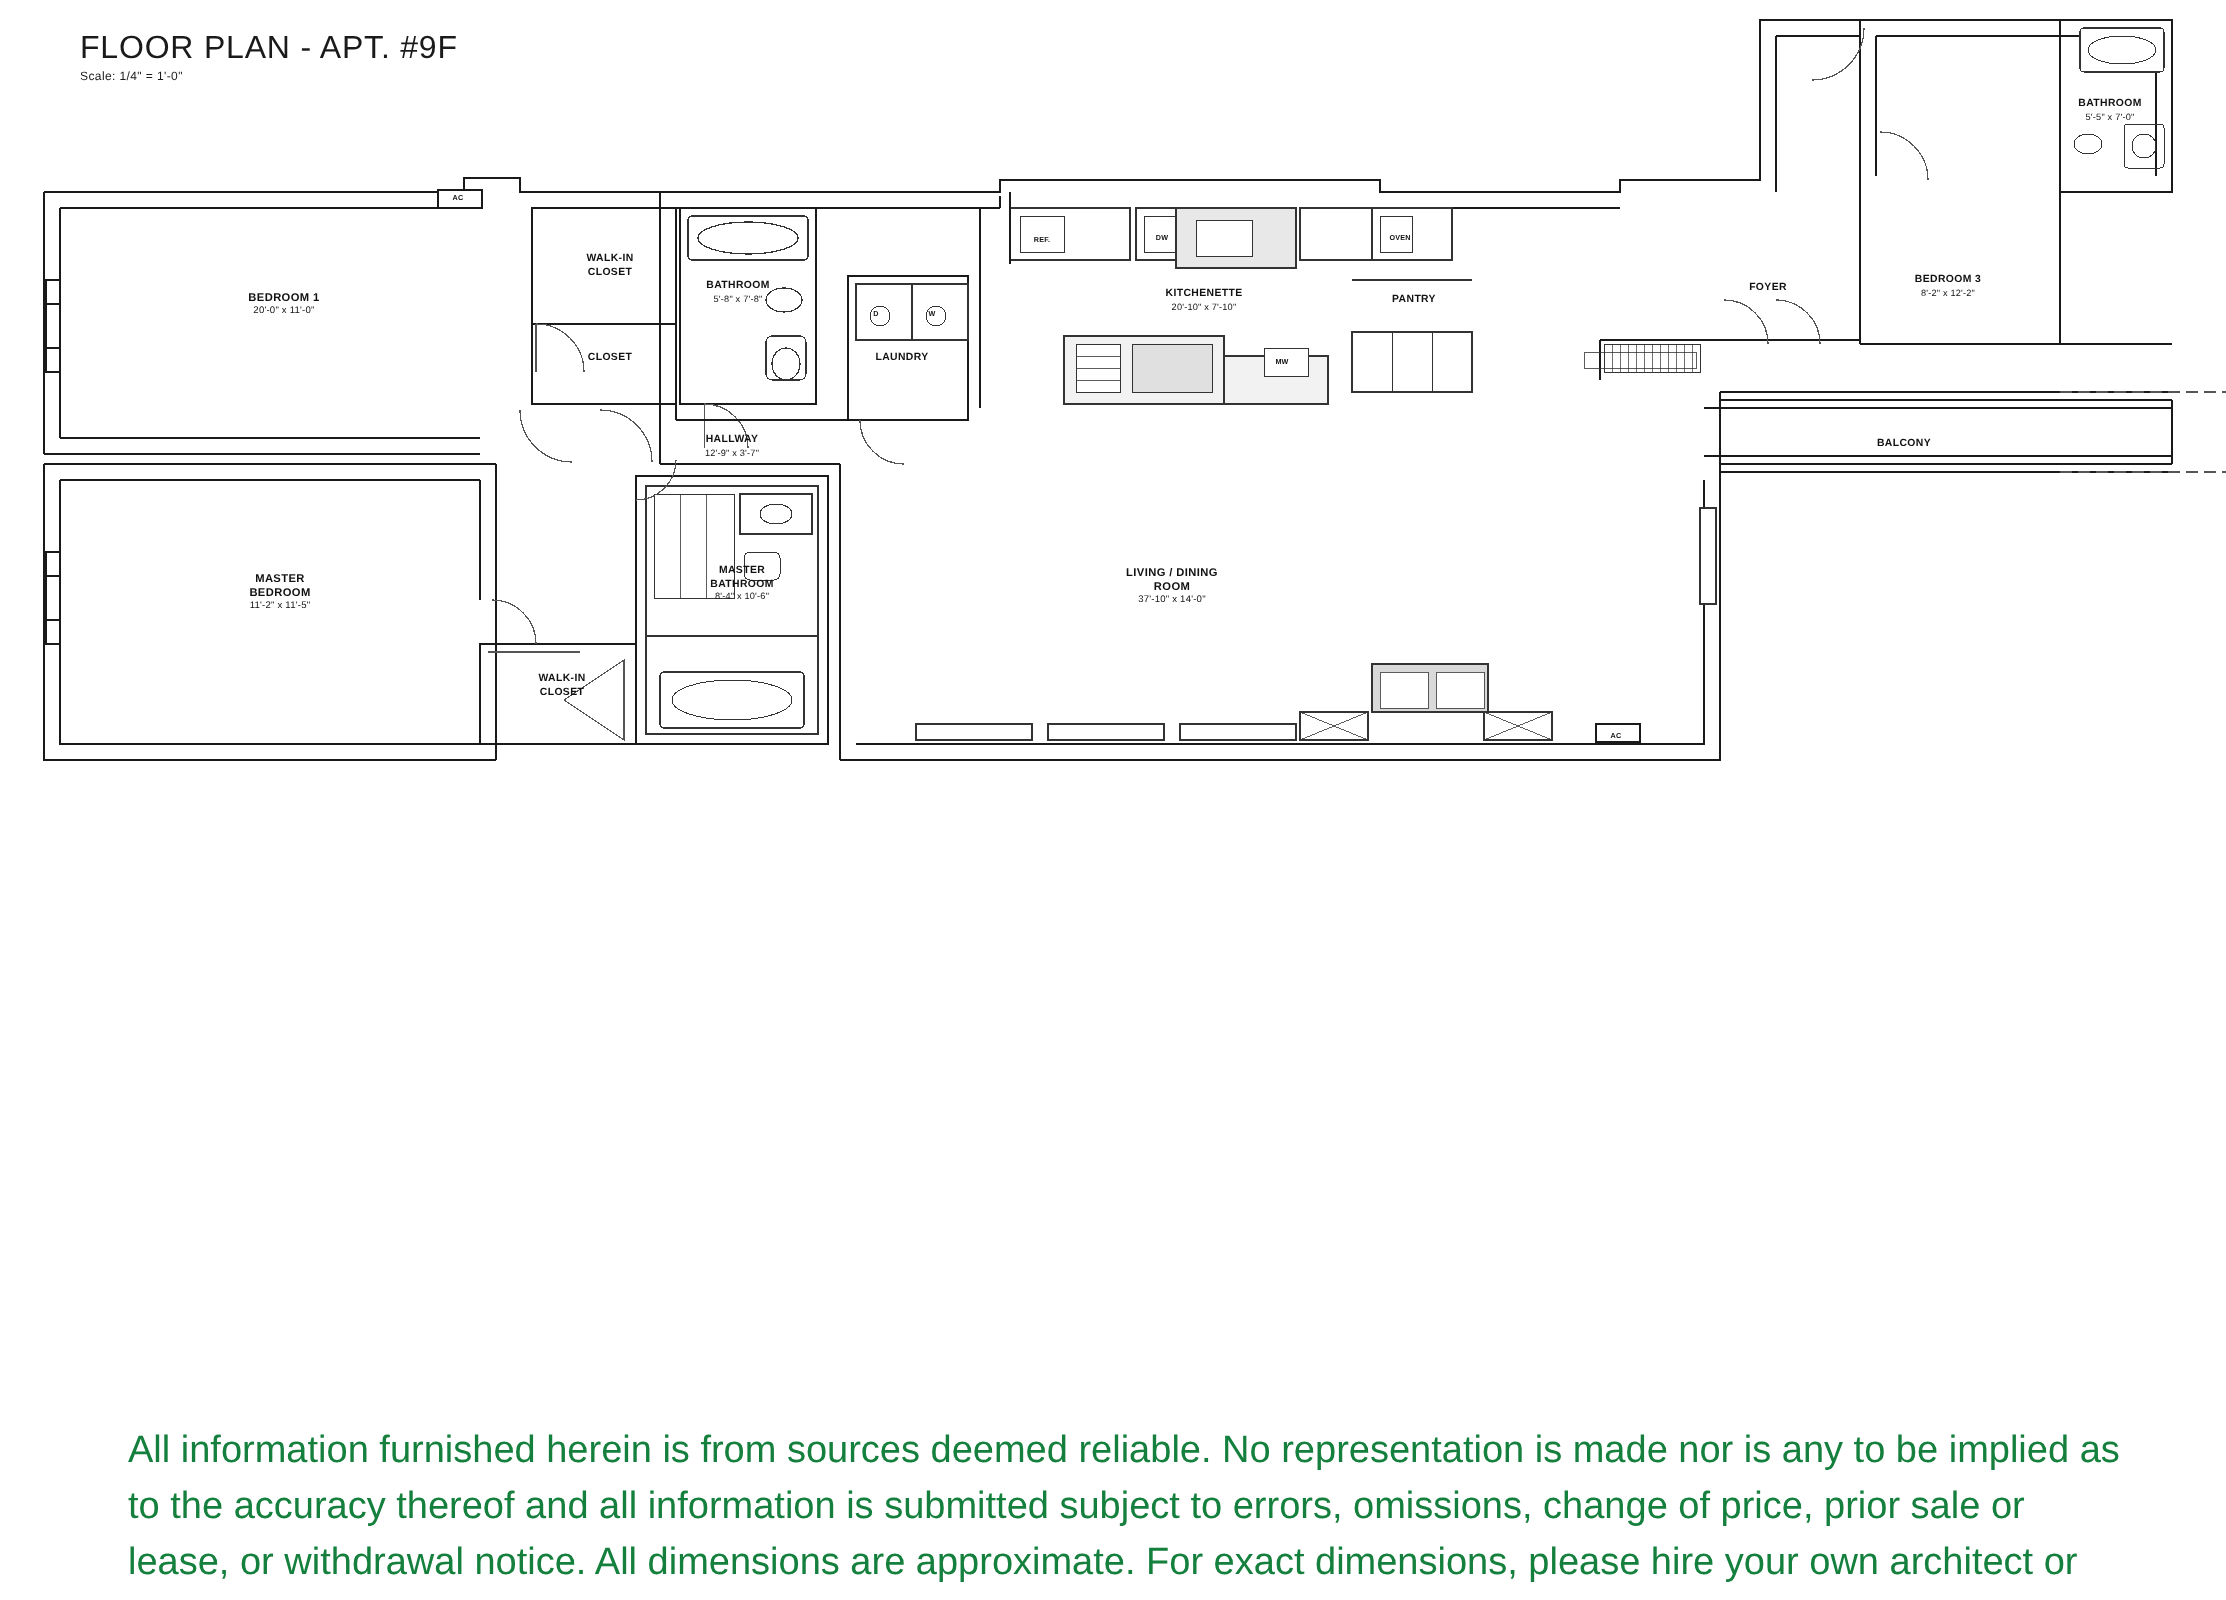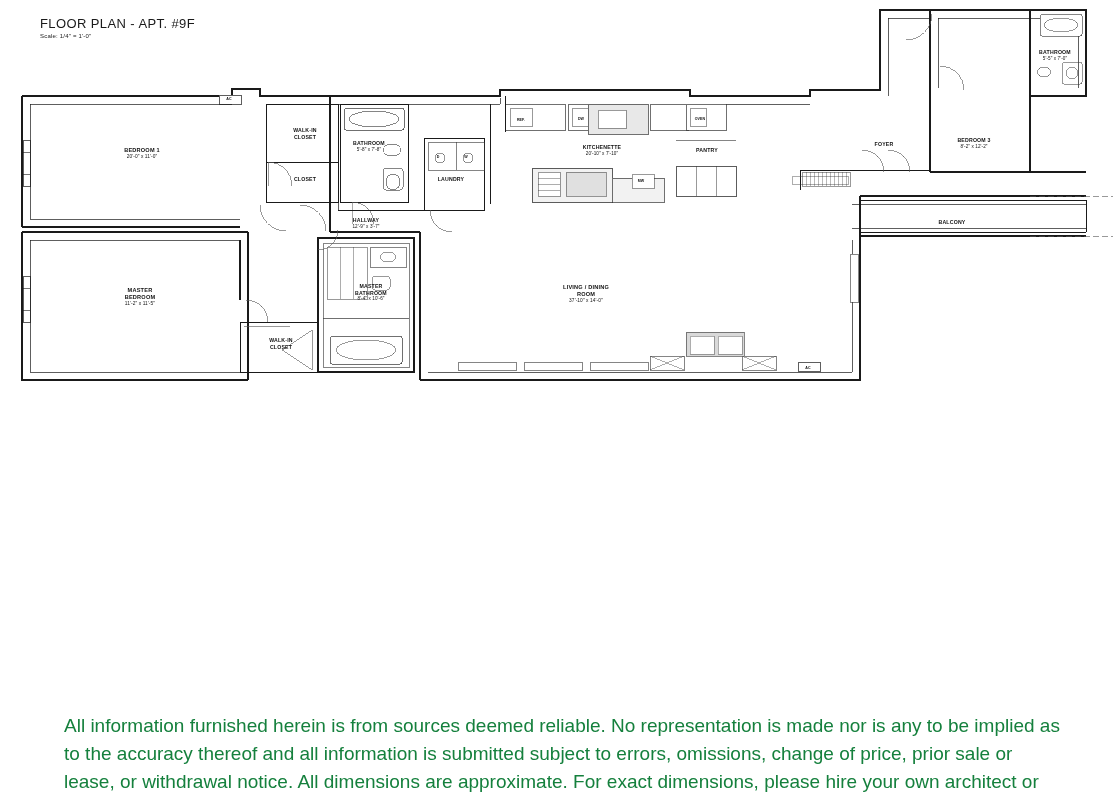--- a/index.html
+++ b/index.html
@@ -23,21 +23,21 @@
     height: 800px;
   }
 
   
   .title-block {
     position: absolute;
     left: 40px;
     top: 16px;
   }
   .title-main {
-    font-size: 13px;
+    font-size: 16px;
     font-weight: 400;
     letter-spacing: 0.4px;
     color: #1a1a1a;
     white-space: nowrap;
   }
   .title-scale {
     font-size: 6px;
     letter-spacing: 0.2px;
     color: #1a1a1a;
     margin-top: 2px;

